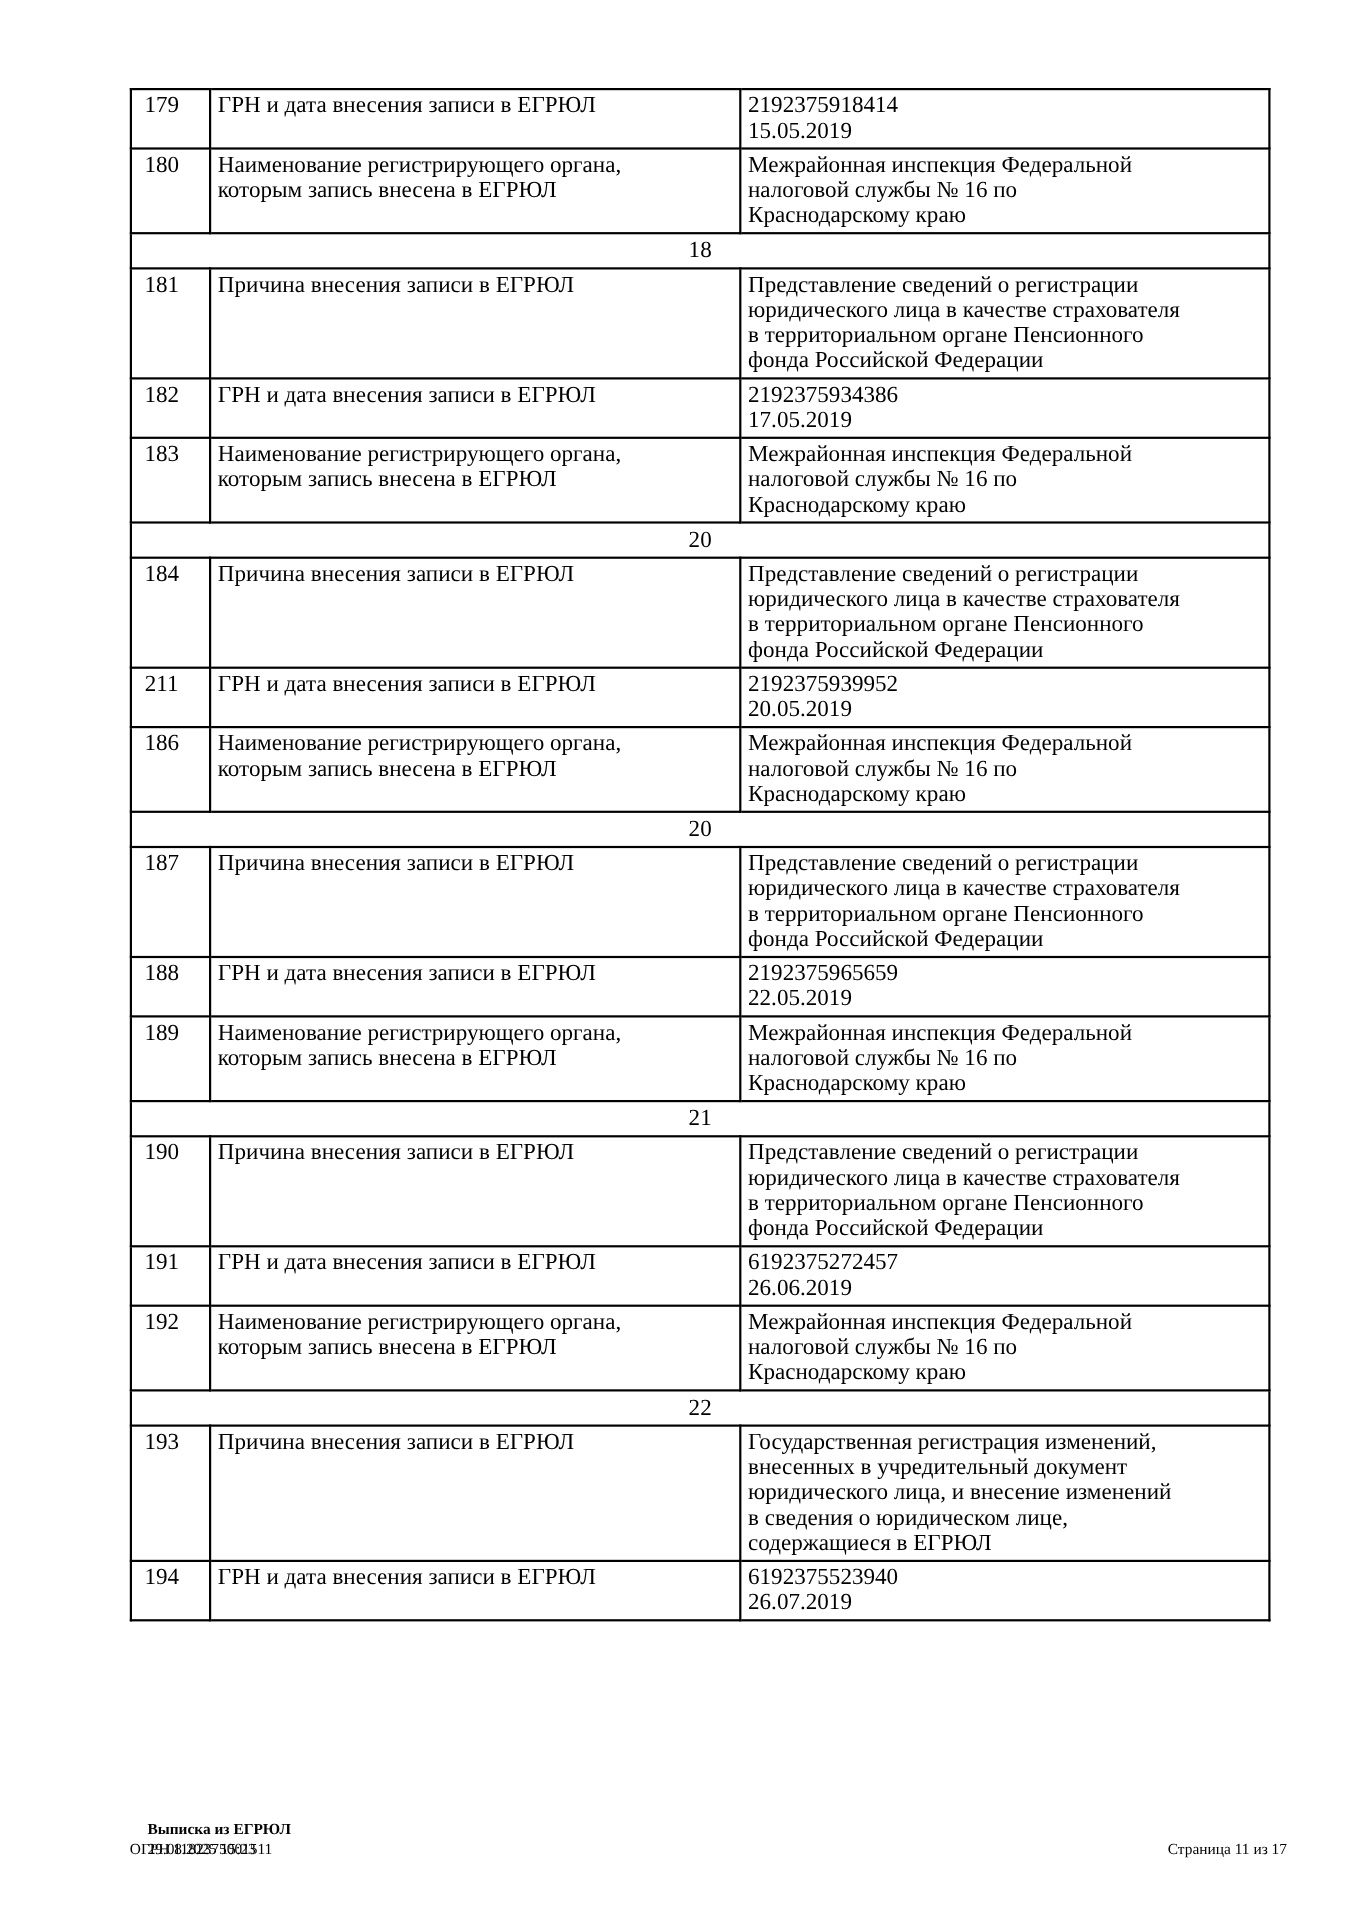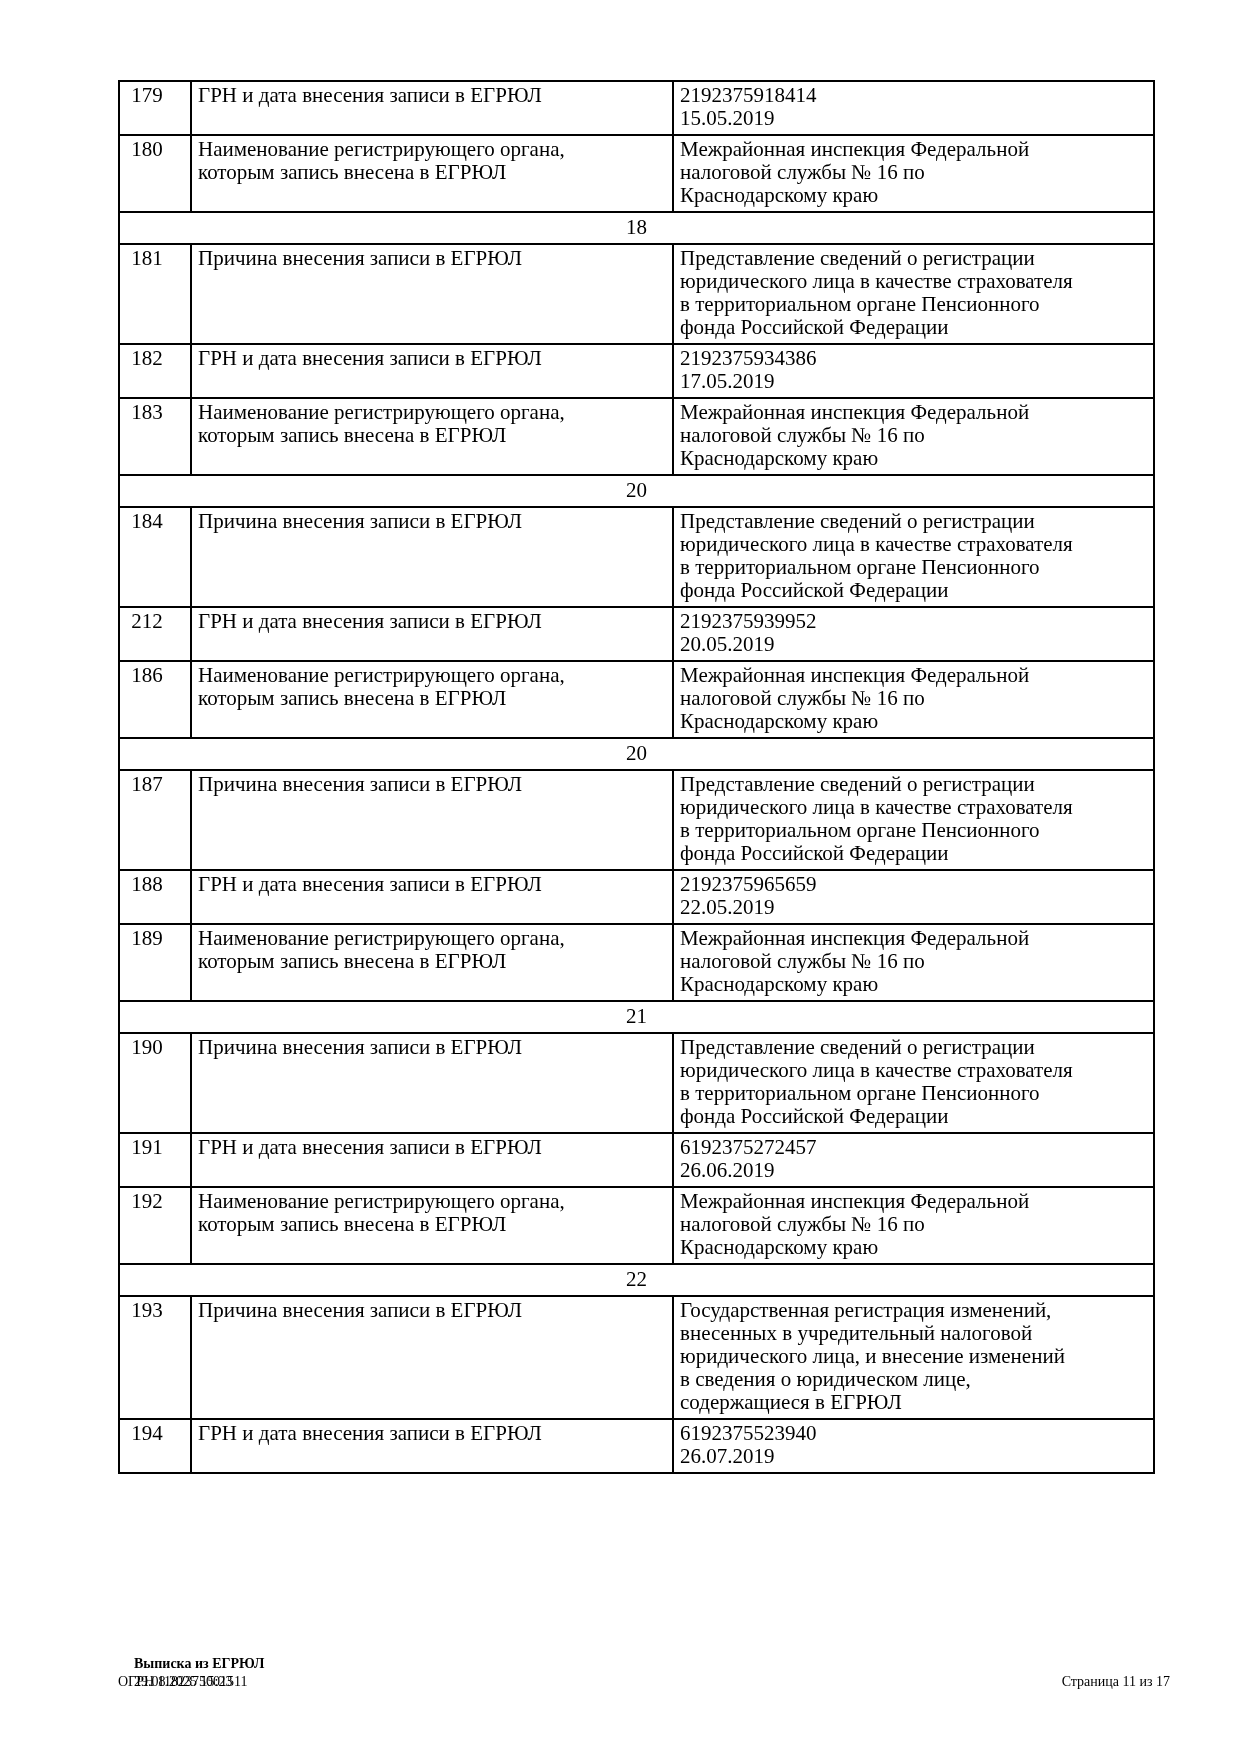--- a/index.html
+++ b/index.html
@@ -127,21 +127,21 @@
         </tr>
         <tr>
           <td class="num">184</td>
           <td class="label">Причина внесения записи в ЕГРЮЛ</td>
           <td class="value">Представление сведений о регистрации
 юридического лица в качестве страхователя
 в территориальном органе Пенсионного
 фонда Российской Федерации</td>
         </tr>
         <tr>
-          <td class="num">212</td>
+          <td class="num">211</td>
           <td class="label">ГРН и дата внесения записи в ЕГРЮЛ</td>
           <td class="value">2192375939952
 20.05.2019</td>
         </tr>
         <tr>
           <td class="num">186</td>
           <td class="label">Наименование регистрирующего органа,
 которым запись внесена в ЕГРЮЛ</td>
           <td class="value">Межрайонная инспекция Федеральной
 налоговой службы № 16 по
@@ -197,21 +197,21 @@
 налоговой службы № 16 по
 Краснодарскому краю</td>
         </tr>
         <tr>
           <td colspan="3" class="section-cell">22</td>
         </tr>
         <tr>
           <td class="num">193</td>
           <td class="label">Причина внесения записи в ЕГРЮЛ</td>
           <td class="value">Государственная регистрация изменений,
-внесенных в учредительный налоговой
+внесенных в учредительный документ
 юридического лица, и внесение изменений
 в сведения о юридическом лице,
 содержащиеся в ЕГРЮЛ</td>
         </tr>
         <tr>
           <td class="num">194</td>
           <td class="label">ГРН и дата внесения записи в ЕГРЮЛ</td>
           <td class="value">6192375523940
 26.07.2019</td>
         </tr>

